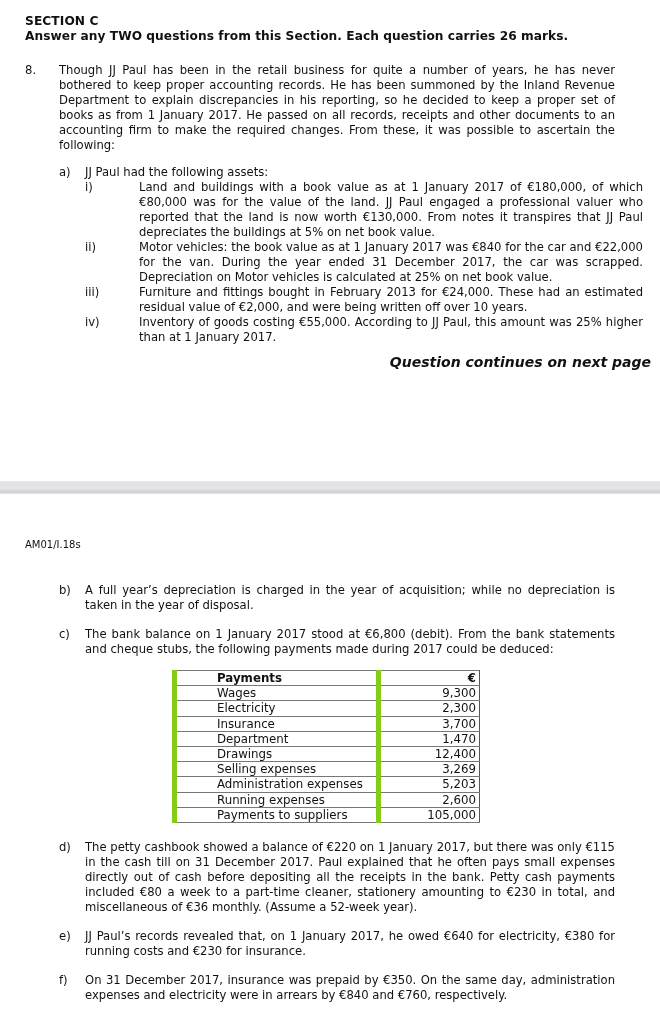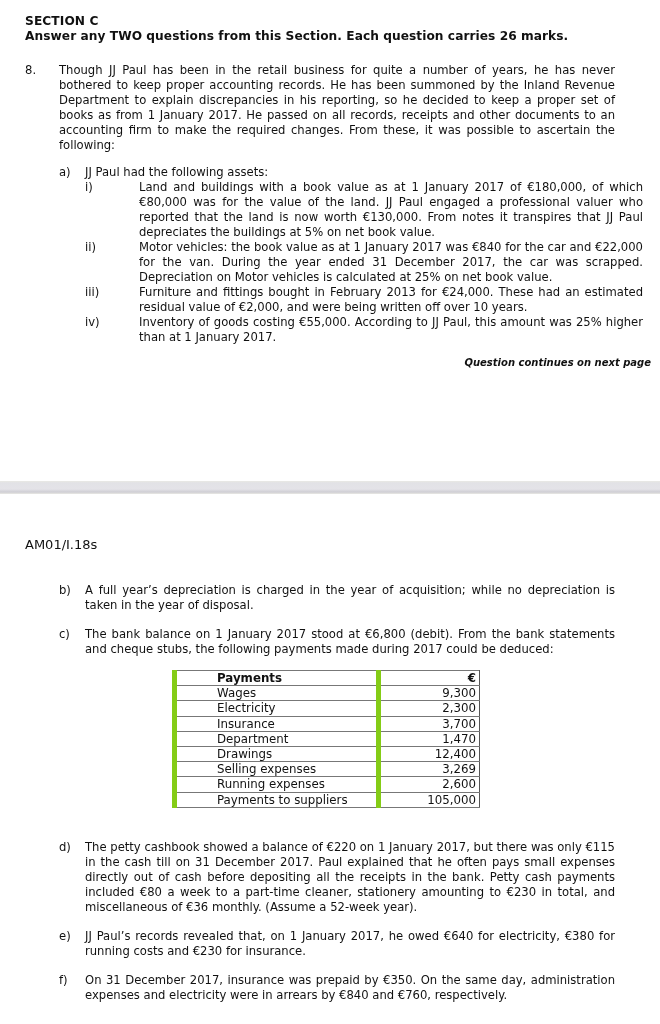--- a/index.html
+++ b/index.html
@@ -73,30 +73,30 @@
     margin-left: 28px;
   }
   .sub-i   { left: 85px; top: 180px; }
   .sub-ii  { left: 85px; top: 240px; }
   .sub-iii { left: 85px; top: 285px; }
   .sub-iv  { left: 85px; top: 315px; }
   .continues {
     right: 45px; top: 355px;
     font-weight: bold;
     font-style: italic;
-    font-size: 10px;
+    font-size: 14px;
   }
   .page-num {
     left: 0; width: 636px; top: 440px;
     text-align: center;
     font-size: 11.2px;
   }
   .doc-code {
     left: 25px; top: 537px;
-    font-size: 13px;
+    font-size: 10px;
   }
   .item {
     position: absolute;
     left: 59px;
     width: 556px;
   }
   .item .lbl {
     position: absolute;
     left: 0; top: 0;
   }
@@ -217,20 +217,24 @@
   </tr>
   <tr>
     <td class="c-label">Drawings</td>
     <td class="c-val">12,400</td>
   </tr>
   <tr>
     <td class="c-label">Selling expenses</td>
     <td class="c-val">3,269</td>
   </tr>
   <tr>
+    <td class="c-label">Administration expenses</td>
+    <td class="c-val">5,203</td>
+  </tr>
+  <tr>
     <td class="c-label">Running expenses</td>
     <td class="c-val">2,600</td>
   </tr>
   <tr>
     <td class="c-label">Payments to suppliers</td>
     <td class="c-val">105,000</td>
   </tr>
 </tbody>
   </table>
 

